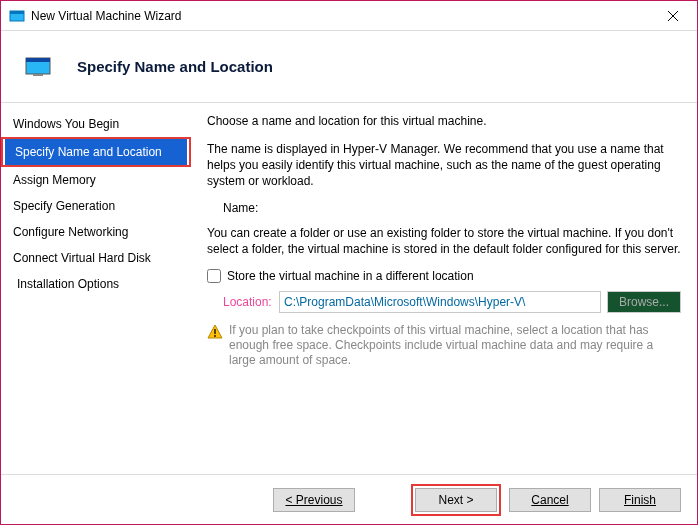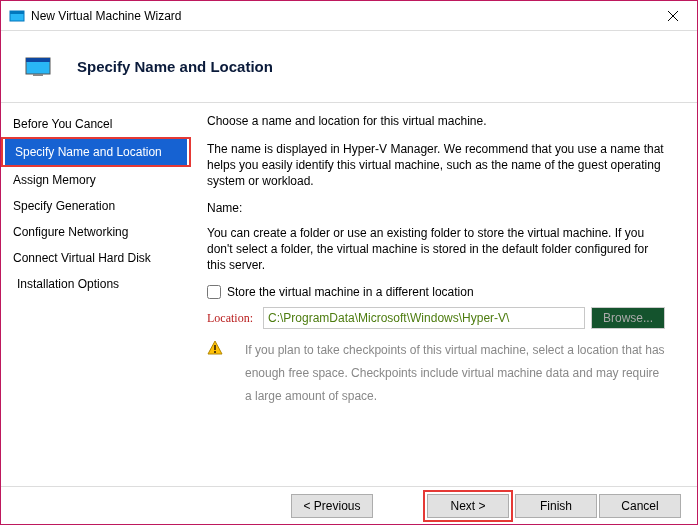--- a/index.html
+++ b/index.html
@@ -81,82 +81,83 @@
   }
   .sidebar-item.selected-hl .inner-sel {
     display: block;
     background: #1662d2;
     color: #fff;
     padding: 4px 10px;
     margin: -4px -10px;
   }
   .main {
     flex: 1;
-    padding: 10px 32px 8px 16px;
+    padding: 10px 16px 8px 16px;
     position: relative;
   }
   .main p { margin: 0 0 12px 0; line-height: 16px; }
   .form-row {
     display: flex;
     align-items: center;
     margin-bottom: 10px;
   }
-  .form-row .label { width: 56px; }
+  .form-row .label { width: 56px; margin-left: 16px; }
   .name-wrap {
     flex: 1;
     border: 2px solid #e53935;
     padding: 1px;
   }
   .name-input {
     width: 100%;
     border: 1px solid #7a7a7a;
     padding: 2px 4px;
     font: inherit;
     height: 20px;
   }
   .loc-input {
     flex: 1;
     border: 1px solid #c8c8c8;
     background: #fff;
-    color: #4d7c0f;
+    color: #0369a1;
     padding: 2px 4px;
     font: inherit;
     height: 22px;
     margin-right: 6px;
   }
-  .loc-row .label { color: #b91c1c; font-family: Liberation Serif, serif; }
+  .loc-row .label { color: #ec4899; }
   .btn-disabled {
     width: 74px; height: 22px;
     border: 1px solid #ccc;
     background: #14532d;
     color: #aaa;
     font: inherit;
     text-align: center;
   }
   .checkbox-row {
     display: flex;
     align-items: flex-end;
     margin: 10px 0 8px 0;
   }
   .checkbox-row input { margin: 0 6px 0 0; width:14px; height:14px;}
   .info-row {
     display: flex;
     margin-top: 6px;
     color: #888;
   }
   .info-row .warn-icon { width: 16px; flex: none; margin-right: 6px; margin-top:1px;}
-  .info-row .txt { flex: 1; line-height: 23px; margin-left: 16px; }
+  .info-row .txt { flex: 1; line-height: 15px; }
   .footer {
-    height: 38px;
+    height: 50px;
     border-top: 1px solid #ddd;
     display: flex;
     align-items: center;
     justify-content: flex-end;
     padding-right: 16px;
-    gap: 2px;
+    gap: 8px;
+    text-decoration: underline;
   }
   .btn {
     width: 82px; height: 24px;
     border: 1px solid #adadad;
     background: #e1e1e1;
     font: inherit;
     cursor: pointer;
   }
   .btn-hl-wrap {
     border: 2px solid #e53935;
@@ -192,21 +193,21 @@
           <rect x="1" y="1" width="24" height="16" fill="#29b6f6" stroke="#555" stroke-width="1"></rect>
           <rect x="1" y="1" width="24" height="4" fill="#0d47a1"></rect>
           <rect x="8" y="17" width="10" height="2" fill="#888"></rect>
         </svg>
     </span>
     <span class="header-title">Specify Name and Location</span>
   </div>
 
   <div class="body">
     <div class="sidebar" id="sidebar">
-        <div class="sidebar-item">Before You Cancel</div>
+        <div class="sidebar-item">Windows You Begin</div>
         <div class="sidebar-item selected-hl">
           <span class="inner-sel">Specify Name and Location</span>
         </div>
         <div class="sidebar-item">Assign Memory</div>
         <div class="sidebar-item">Specify Generation</div>
         <div class="sidebar-item">Configure Networking</div>
         <div class="sidebar-item">Connect Virtual Hard Disk</div>
         <div class="sidebar-item indent">Installation Options</div>
       </div>
 
@@ -242,17 +243,17 @@
         <span class="txt">If you plan to take checkpoints of this virtual machine, select a location that has enough free space. Checkpoints include virtual machine data and may require a large amount of space.</span>
       </div>
     </div>
   </div>
 
   <div class="footer">
     <button class="btn">&lt; Previous</button>
     <span class="btn-hl-wrap">
       <button class="btn">Next &gt;</button>
     </span>
+    <button class="btn">Cancel</button>
     <button class="btn">Finish</button>
-    <button class="btn">Cancel</button>
   </div>
 
 </div>
 
 </body></html>

